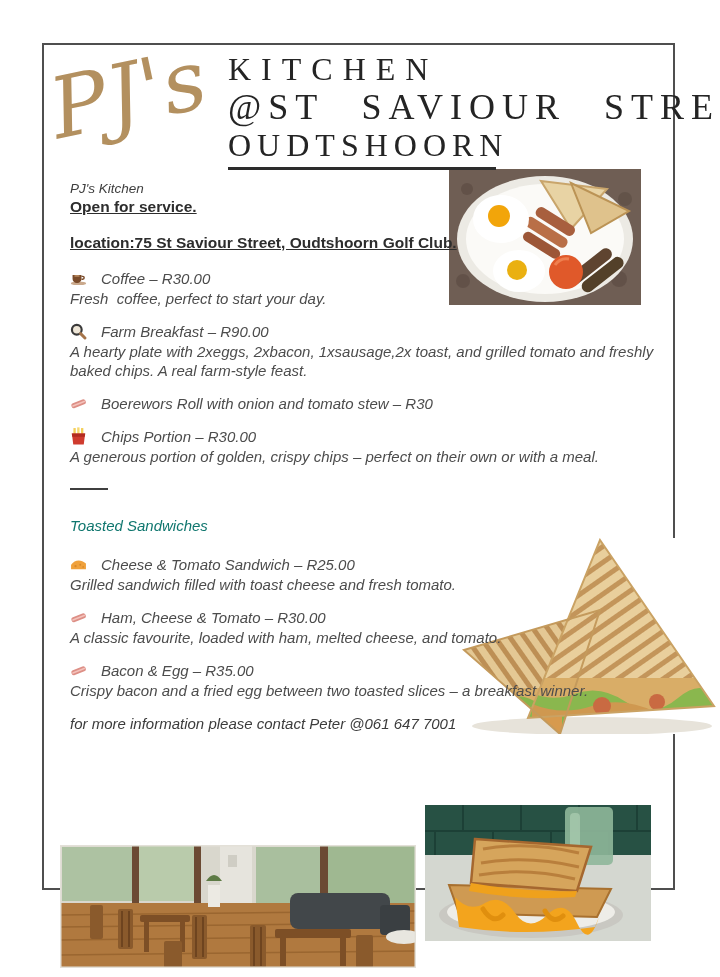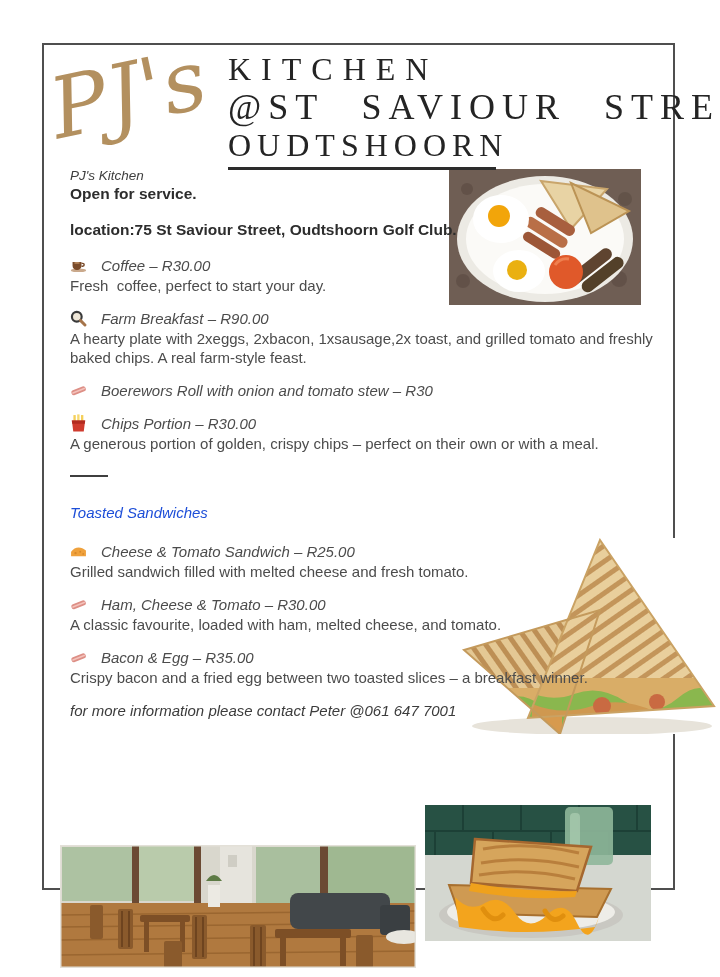--- a/index.html
+++ b/index.html
@@ -13,31 +13,31 @@
         font-family:"DejaVu Serif",serif;font-style:italic;font-weight:400;
         font-size:84px;line-height:84px;color:#b3905f;transform:rotate(-12deg);}
   .hdr{position:absolute;left:228px;top:50px;z-index:3;color:#242424;
        font-family:"Liberation Serif",serif;}
   .hdr-l1{font-size:32px;line-height:38px;letter-spacing:10px;}
   .hdr-l2{font-size:36px;line-height:38px;letter-spacing:7px;word-spacing:22px;white-space:nowrap;}
   .hdr-l3{font-size:32px;line-height:38px;letter-spacing:6px;}
   .hdr-rule{width:268px;border-top:3px solid #2c2c2c;margin-top:3px;}
 
   
-  .content{position:absolute;left:70px;top:167px;width:606px;z-index:3;}
+  .content{position:absolute;left:70px;top:180px;width:606px;z-index:3;}
   .biz{font-style:italic;font-size:13.5px;line-height:17px;color:#3e3e3e;margin:0;}
-  .bold-line{font-weight:700;font-size:15.5px;line-height:19px;color:#2d2d2d;margin:0 0 17px;}
+  .bold-line{font-weight:700;font-size:15.5px;line-height:19px;color:#2d2d2d;margin:0 0 17px;text-decoration:underline;}
   .item{margin:0 0 14px;}
   .item-title{font-style:italic;font-size:15px;line-height:19px;color:#4c4c4c;
               display:flex;align-items:center;gap:14px;white-space:pre-wrap;}
-  .item-desc{font-size:15px;line-height:19px;color:#4c4c4c;
+  .item-desc{font-style:italic;font-size:15px;line-height:19px;color:#4c4c4c;
              white-space:pre-wrap;margin-top:1px;}
   .ic{display:inline-flex;width:17px;height:15px;align-items:center;justify-content:center;flex:0 0 auto;}
   .divider{width:38px;border-top:2px solid #3f3f3f;margin:22px 0 26px;}
-  .section-heading{font-style:italic;font-size:15px;line-height:19px;color:#1d4ed8;margin:0 0 20px;}
+  .section-heading{font-style:italic;font-size:15px;line-height:19px;color:#0f766e;margin:0 0 20px;}
   .contact{font-style:italic;font-size:15px;line-height:19px;color:#3c3c3c;margin-top:14px;}
 
   
   .photo{position:absolute;z-index:2;}
   .photo svg{display:block;width:100%;height:100%;}
   #ph-breakfast{left:449px;top:169px;width:192px;height:136px;}
   #ph-toasted{left:452px;top:538px;width:268px;height:196px;background:#fff;}
   #ph-interior{left:60px;top:845px;width:356px;height:123px;}
   #ph-grilled{left:425px;top:805px;width:226px;height:136px;}
 </style>
@@ -132,21 +132,21 @@
         <span class="ic">
           <svg viewBox="0 0 16 12">
               <path d="M1 10.5 L15 10.5 L15 5.2 C10 0.8, 4.4 1.6, 1 6.4 Z" fill="#efa13c"></path>
               <circle cx="5.2" cy="7.6" r="1.1" fill="#d8882a"></circle>
               <circle cx="9.6" cy="6.4" r="0.9" fill="#d8882a"></circle>
               <circle cx="12.4" cy="8.4" r="0.8" fill="#d8882a"></circle>
             </svg>
         </span>
         <span>Cheese &amp; Tomato Sandwich – R25.00</span>
       </div>
-      <div class="item-desc">Grilled sandwich filled with melted cheese and fresh tomato.</div>
+      <div class="item-desc">Grilled sandwich filled with toast cheese and fresh tomato.</div>
     </div>
 
     <div class="item">
       <div class="item-title">
         <span class="ic">
           <svg viewBox="0 0 17 13">
               <g transform="rotate(-22 8.5 6.5)">
                 <rect x="1" y="4.2" width="15" height="5.2" rx="2.4" fill="#dd8f86"></rect>
                 <rect x="1.6" y="5.9" width="13.8" height="1.6" rx="0.8" fill="#f4c2bb"></rect>
               </g>

